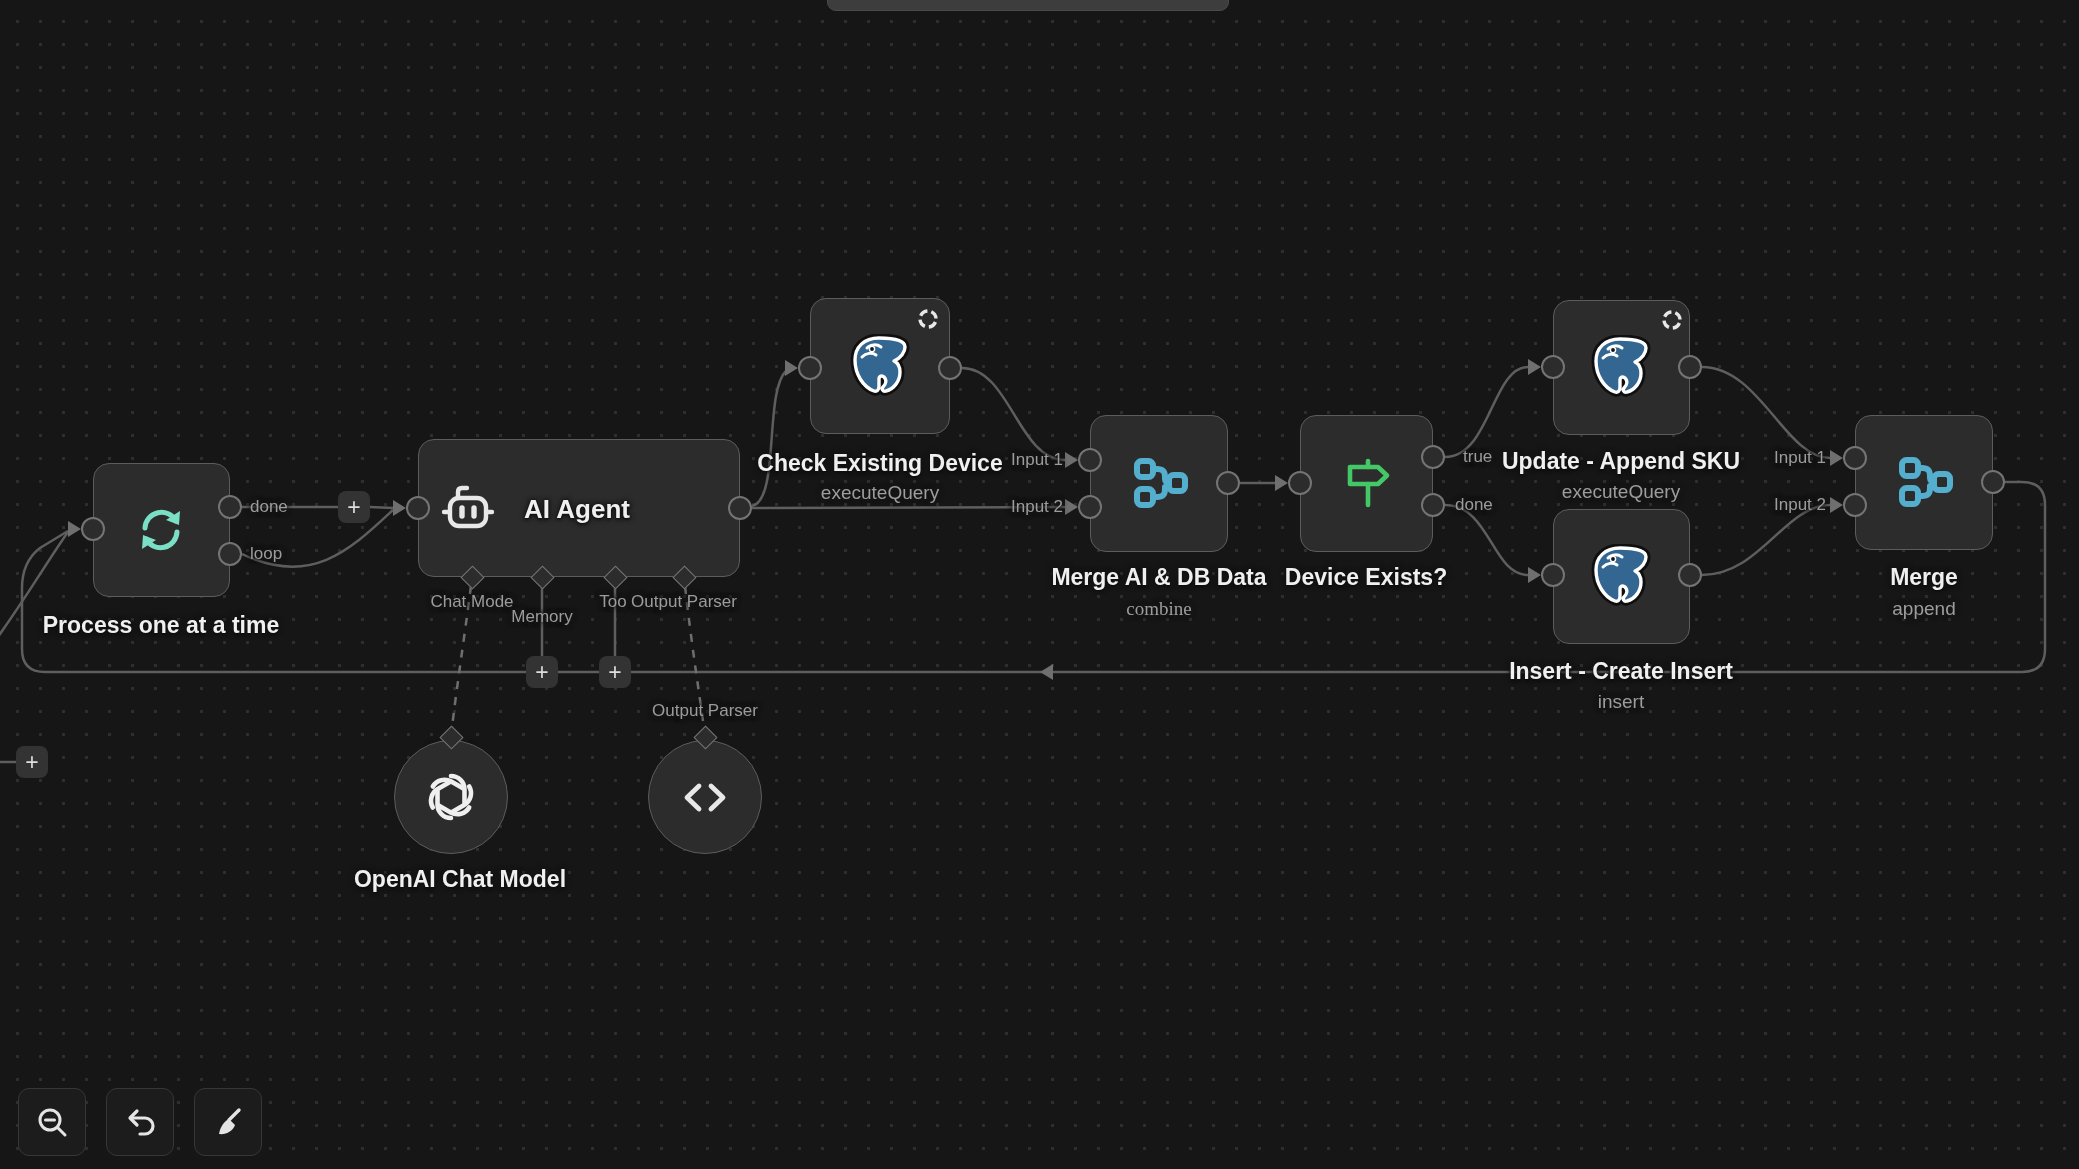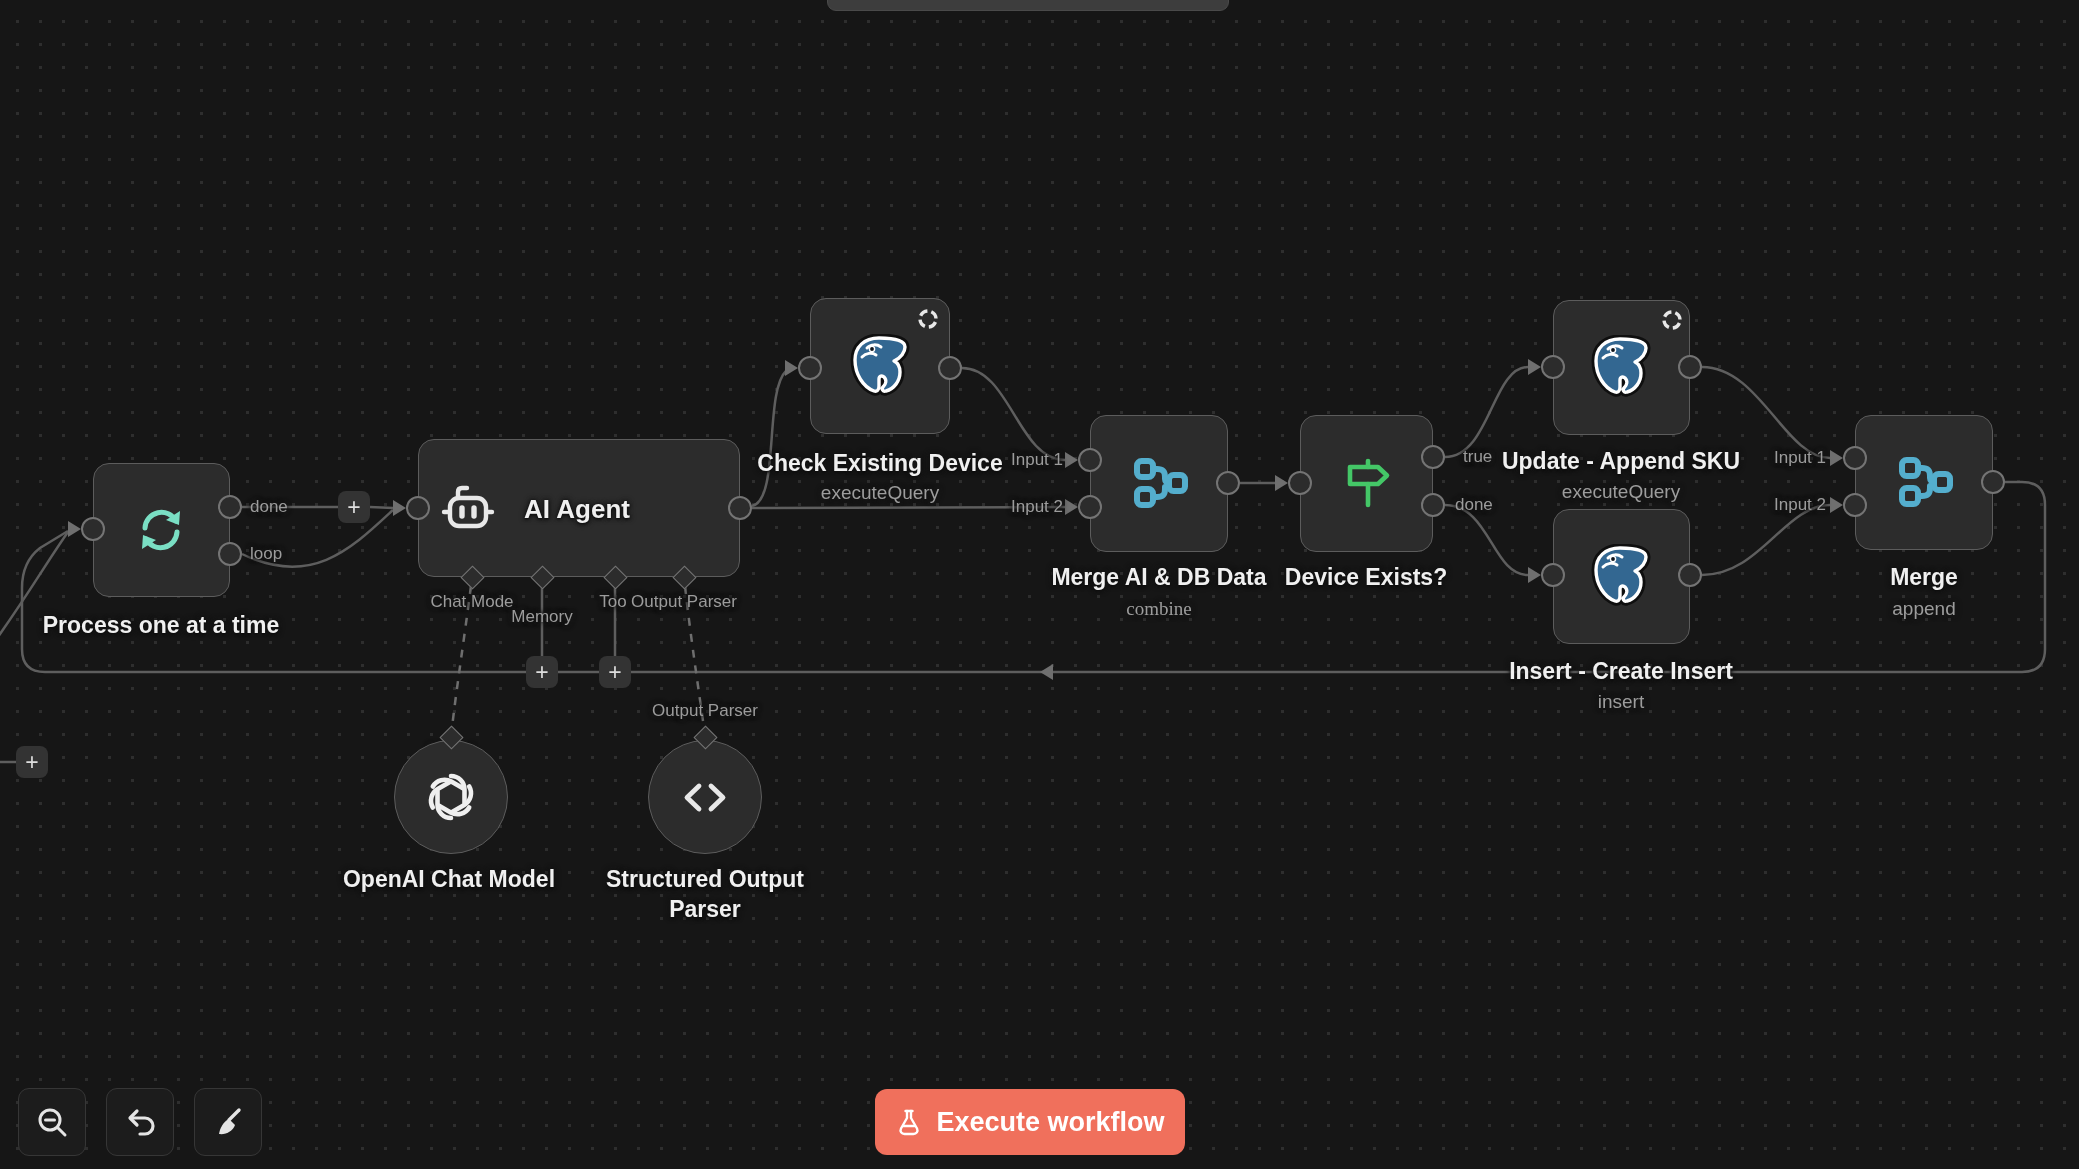--- a/index.html
+++ b/index.html
@@ -153,32 +153,31 @@
   <svg class="icon" style="left:422px;top:768px;" width="58" height="58" viewBox="0 0 58 58">
     <g transform="translate(29,29)" stroke="#efefef" stroke-width="4.6" fill="none" stroke-linecap="round" stroke-linejoin="round">
       <path d="M0 -21 A 13.5 13.5 0 0 1 13.5 -7.5 L 13.5 6"></path>
       <path d="M0 -21 A 13.5 13.5 0 0 1 13.5 -7.5 L 13.5 6" transform="rotate(60)"></path>
       <path d="M0 -21 A 13.5 13.5 0 0 1 13.5 -7.5 L 13.5 6" transform="rotate(120)"></path>
       <path d="M0 -21 A 13.5 13.5 0 0 1 13.5 -7.5 L 13.5 6" transform="rotate(180)"></path>
       <path d="M0 -21 A 13.5 13.5 0 0 1 13.5 -7.5 L 13.5 6" transform="rotate(240)"></path>
       <path d="M0 -21 A 13.5 13.5 0 0 1 13.5 -7.5 L 13.5 6" transform="rotate(300)"></path>
     </g>
   </svg>
-  <div class="ntitle" style="left:299px;top:865px;width:300px;">OpenAI Chat Model</div>
+  <div class="ntitle" style="left:310px;top:865px;width:300px;">OpenAI Chat Model</div>
 
   <div class="elabel center" style="left:605px;top:700px;width:200px;">Output Parser</div>
   <div class="diamond" style="left:696.5px;top:728.5px;"></div>
   <div class="circle-node" style="left:648px;top:740px;"></div>
   <svg class="icon" style="left:677px;top:769px;" width="56" height="56" viewBox="0 0 56 56">
     <g stroke="#e8e8e8" stroke-width="4.8" fill="none" stroke-linecap="round" stroke-linejoin="round">
       <path d="M22 17 L 10 28.5 L 22 40"></path>
       <path d="M34 17 L 46 28.5 L 34 40"></path>
     </g>
   </svg>
-  <div class="ntitle" style="left:595px;top:865px;width:220px;">Structured Output Parser</div>
 
   <div class="node" style="left:810px;top:298px;width:140px;height:136px;"></div>
   <svg class="icon" style="left:848px;top:334px;" width="64" height="64" viewBox="0 0 64 64">
       <use href="#pg-elephant"></use>
     </svg>
   <svg class="icon" style="left:917px;top:308px;" width="22" height="22" viewBox="0 0 22 22">
       <use href="#refresh-badge"></use>
     </svg>
   <div class="port" style="left:798px;top:356px;"></div>
   <div class="port" style="left:938px;top:356px;"></div>
@@ -266,24 +265,14 @@
       </g>
     </svg>
   </div>
   <div class="tool-btn" style="left:194px;top:1088px;">
     <svg width="34" height="34" viewBox="0 0 34 34">
       <line x1="28" y1="5" x2="18" y2="15" stroke="#e4e4e4" stroke-width="3.4" stroke-linecap="round"></line>
       <path d="M18 14 L 24 20 C 22 26 15 30 8 29 C 9 23 12 17 18 14 Z" fill="#e4e4e4"></path>
     </svg>
   </div>
 
-  <button class="execute-btn">
-    <svg width="28" height="28" viewBox="0 0 28 28">
-      <g stroke="#ffffff" stroke-width="2.4" fill="none" stroke-linecap="round" stroke-linejoin="round">
-        <path d="M10.5 3 H 17.5"></path>
-        <path d="M12 3 V 10 L 6 20.5 C 4.6 23.5 6.6 26 9.6 26 H 18.4 C 21.4 26 23.4 23.5 22 20.5 L 16 10 V 3"></path>
-        <path d="M8.2 18 H 19.8"></path>
-      </g>
-    </svg>
-    <span>Execute workflow</span>
-  </button>
 
 </div>
 
 </body></html>

